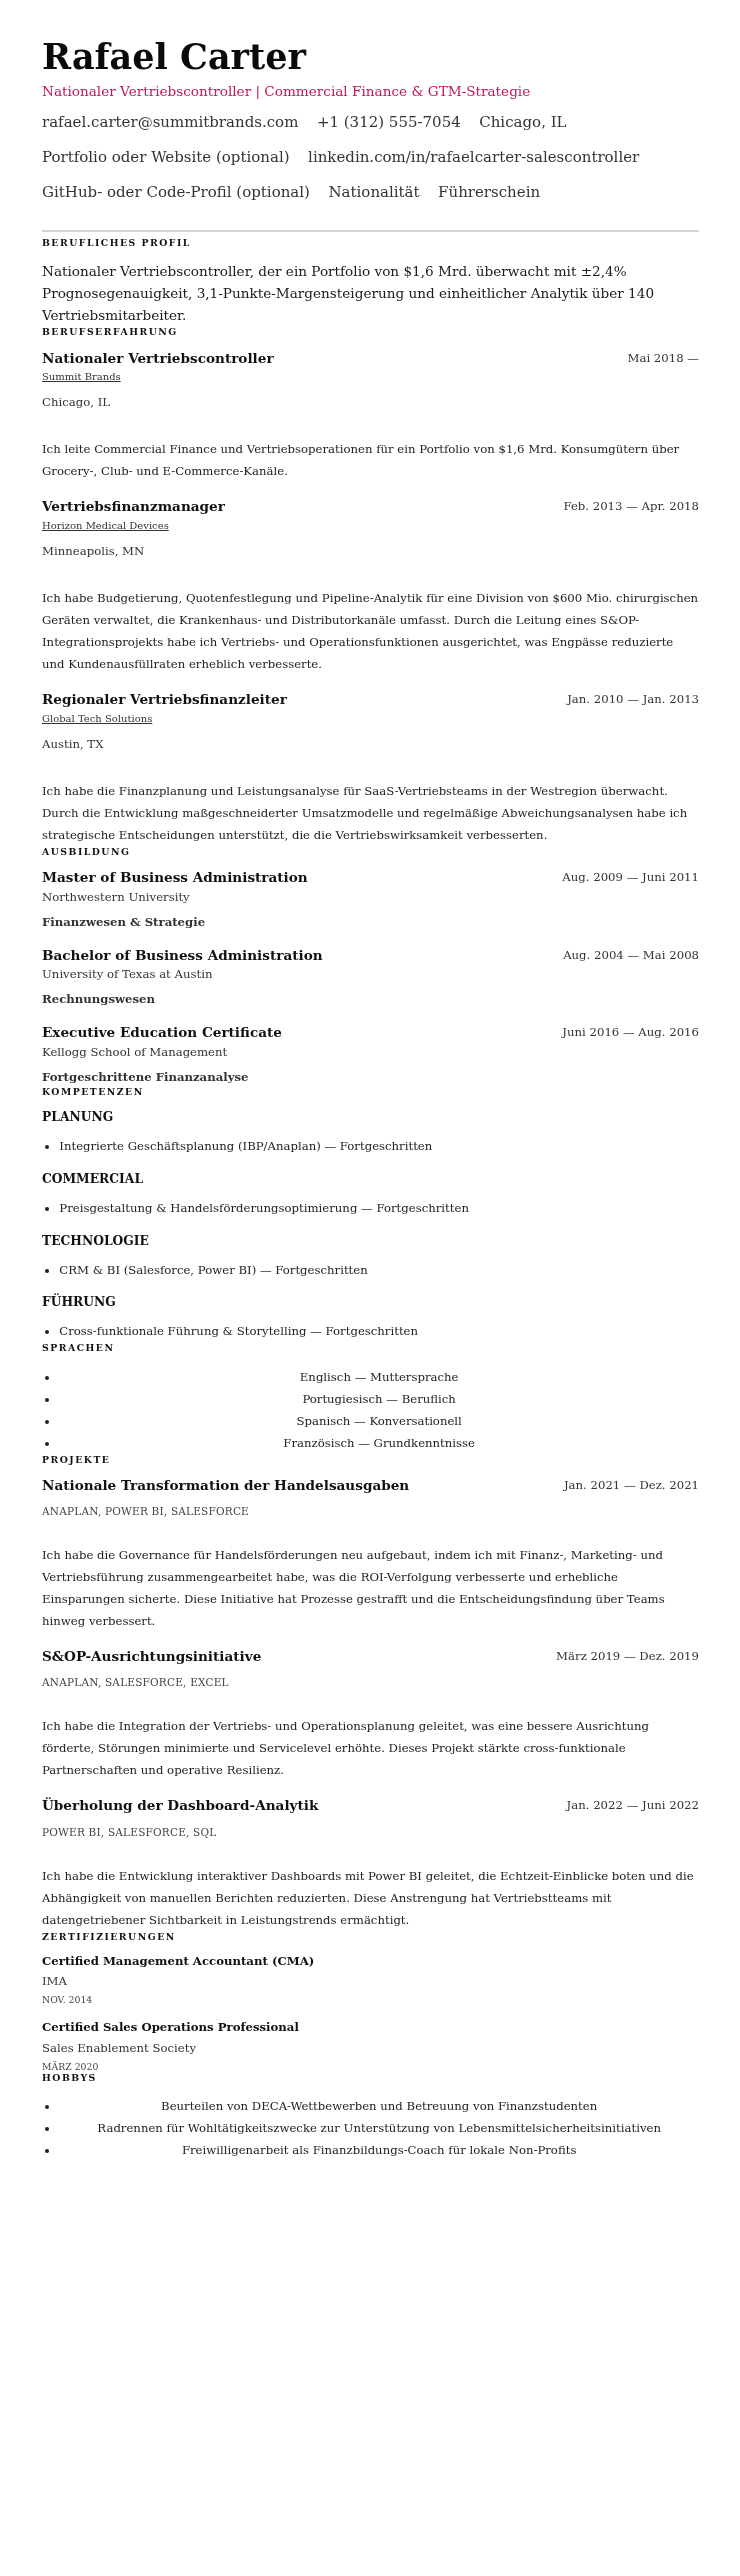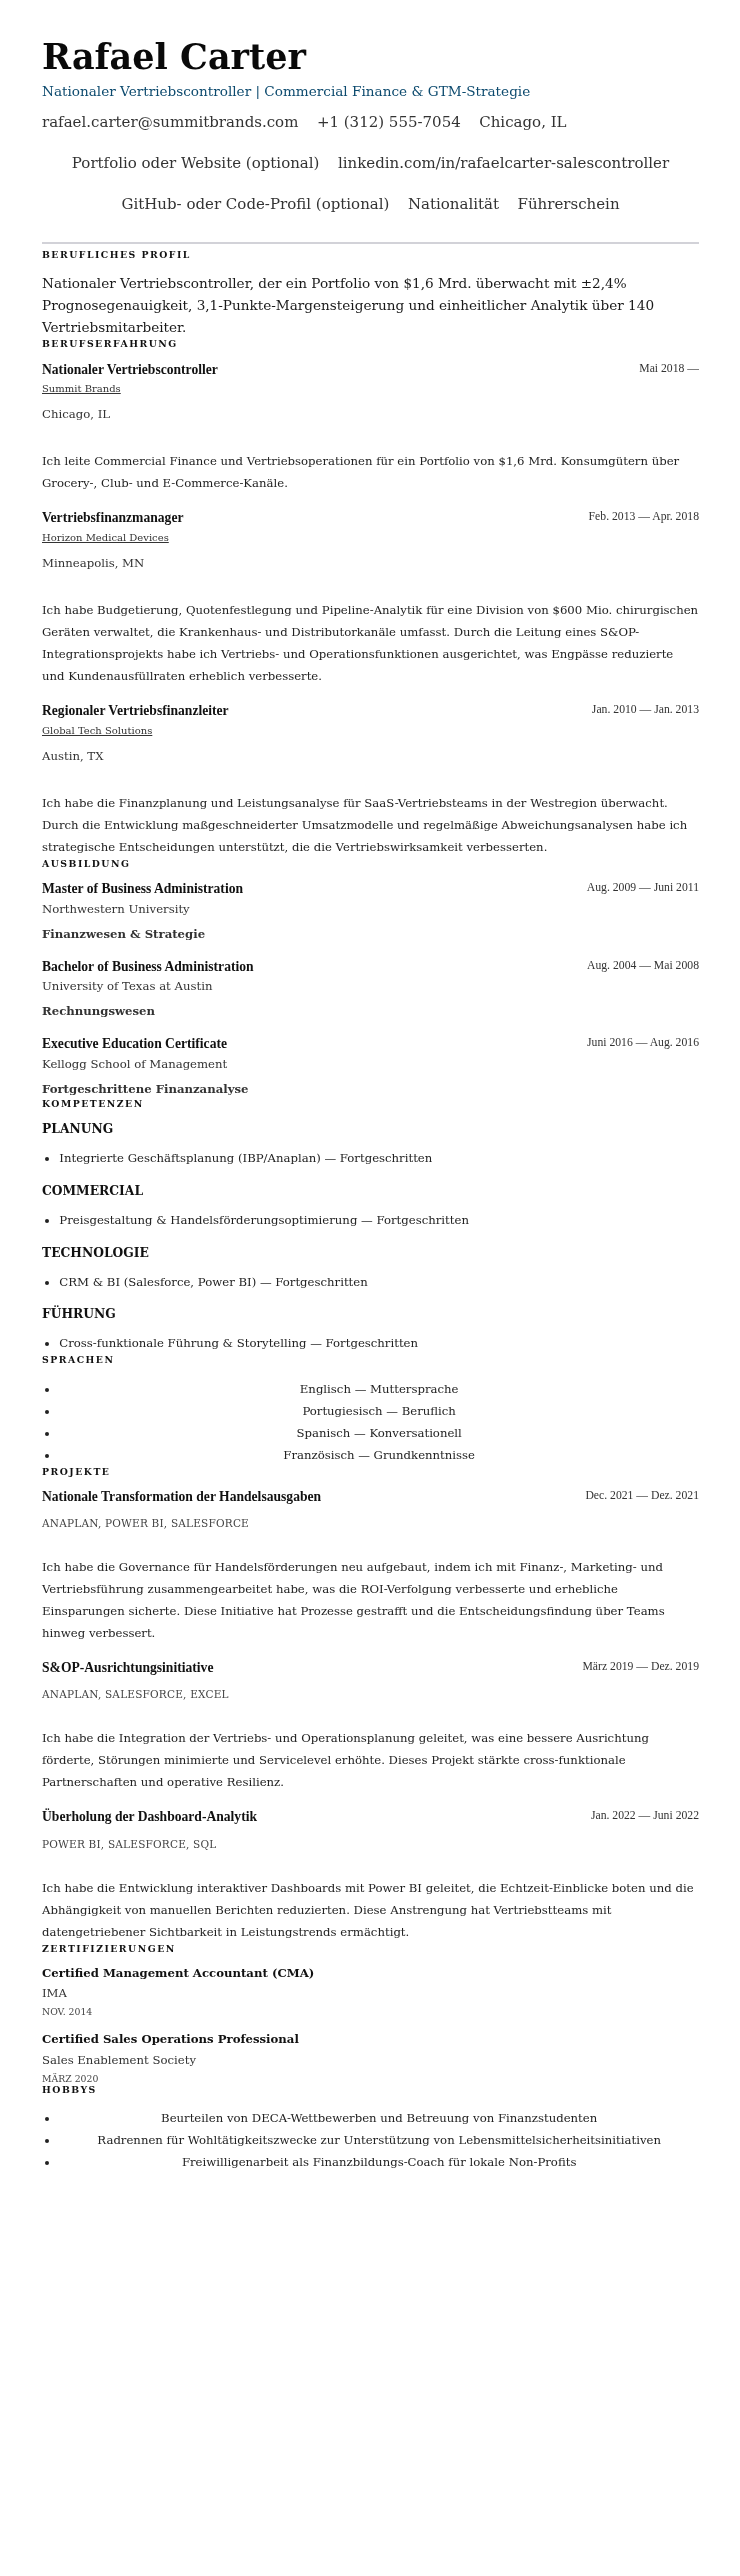--- a/index.html
+++ b/index.html
@@ -3,30 +3,30 @@
 <meta charset="utf-8">
 <style>
   html, body { margin: 0; padding: 0; background: #ffffff; }
   body {
     width: 741px;
     font-family: "DejaVu Serif", serif;
     color: #111111;
   }
   .page { padding: 37px 42px 25px 42px; }
   .name { font-size: 35px; font-weight: bold; line-height: 39px; margin: 0; color: #0a0a0a; }
-  .headline { font-size: 13.6px; line-height: 18.5px; margin-top: 6.2px; color: #0c4a6e; }
+  .headline { font-size: 13.6px; line-height: 18.5px; margin-top: 6.2px; color: #be185d; }
   .contact-row { font-size: 15px; line-height: 16px; color: #333; margin-top: 13.6px; display: flex; gap: 18.5px; flex-wrap: wrap; }
-  .contact-row + .contact-row { margin-top: 25px; justify-content: center; }
+  .contact-row + .contact-row { margin-top: 19px; }
   .divider { height: 1.9px; background: #d2d2d8; margin-top: 30px; border: none; }
   .section { }
   .section-title { font-size: 9.3px; font-weight: bold; letter-spacing: 1.5px; text-transform: uppercase; margin: 0 0 12.3px 0; color: #111; }
   .summary { font-size: 13.6px; line-height: 22px; color: #1a1a1a; }
   .entry { margin-top: 16px; }
   .entry:first-of-type { margin-top: 6.2px; }
-  .entry-head { display: flex; justify-content: space-between; align-items: flex-start; font-family: Liberation Serif, serif; }
+  .entry-head { display: flex; justify-content: space-between; align-items: center; }
   .entry-title { font-size: 13.6px; font-weight: bold; color: #111; }
   .entry-date { font-size: 11.7px; color: #333; white-space: nowrap; }
   .entry-sub { font-size: 10px; color: #333; line-height: 17.3px; margin-top: 2.5px; text-decoration: underline; }
   .entry-loc { font-size: 11.7px; color: #333; line-height: 17.3px; margin-top: 8.6px; }
   .entry-desc { font-size: 11.7px; color: #222; line-height: 22px; margin-top: 27px; }
   .edu-sub { font-size: 11.7px; color: #333; line-height: 17.3px; margin-top: 3.7px; }
   .edu-sub2 { font-size: 11.7px; color: #333; line-height: 17.3px; margin-top: 7.4px; font-weight: bold; }
   .skill-cat { font-size: 12.3px; font-weight: bold; margin-top: 13.6px; color: #111; }
   .skill-cat:first-of-type { margin-top: 5px; }
   ul.bullets { margin: 11px 0 0 0; padding-left: 17.3px; }
@@ -167,21 +167,21 @@
       <li>Französisch — Grundkenntnisse</li>
     </ul>
   </section>
 
   <section class="section">
     <h2 class="section-title">Projekte</h2>
 
     <div class="entry">
       <div class="entry-head">
         <span class="entry-title">Nationale Transformation der Handelsausgaben</span>
-        <span class="entry-date">Dec. 2021 — Dez. 2021</span>
+        <span class="entry-date">Jan. 2021 — Dez. 2021</span>
       </div>
       <div class="proj-meta">ANAPLAN, POWER BI, SALESFORCE</div>
       <div class="proj-desc">Ich habe die Governance für Handelsförderungen neu aufgebaut, indem ich mit Finanz-, Marketing- und Vertriebsführung zusammengearbeitet habe, was die ROI-Verfolgung verbesserte und erhebliche Einsparungen sicherte. Diese Initiative hat Prozesse gestrafft und die Entscheidungsfindung über Teams hinweg verbessert.</div>
     </div>
 
     <div class="entry">
       <div class="entry-head">
         <span class="entry-title">S&amp;OP-Ausrichtungsinitiative</span>
         <span class="entry-date">März 2019 — Dez. 2019</span>
       </div>

